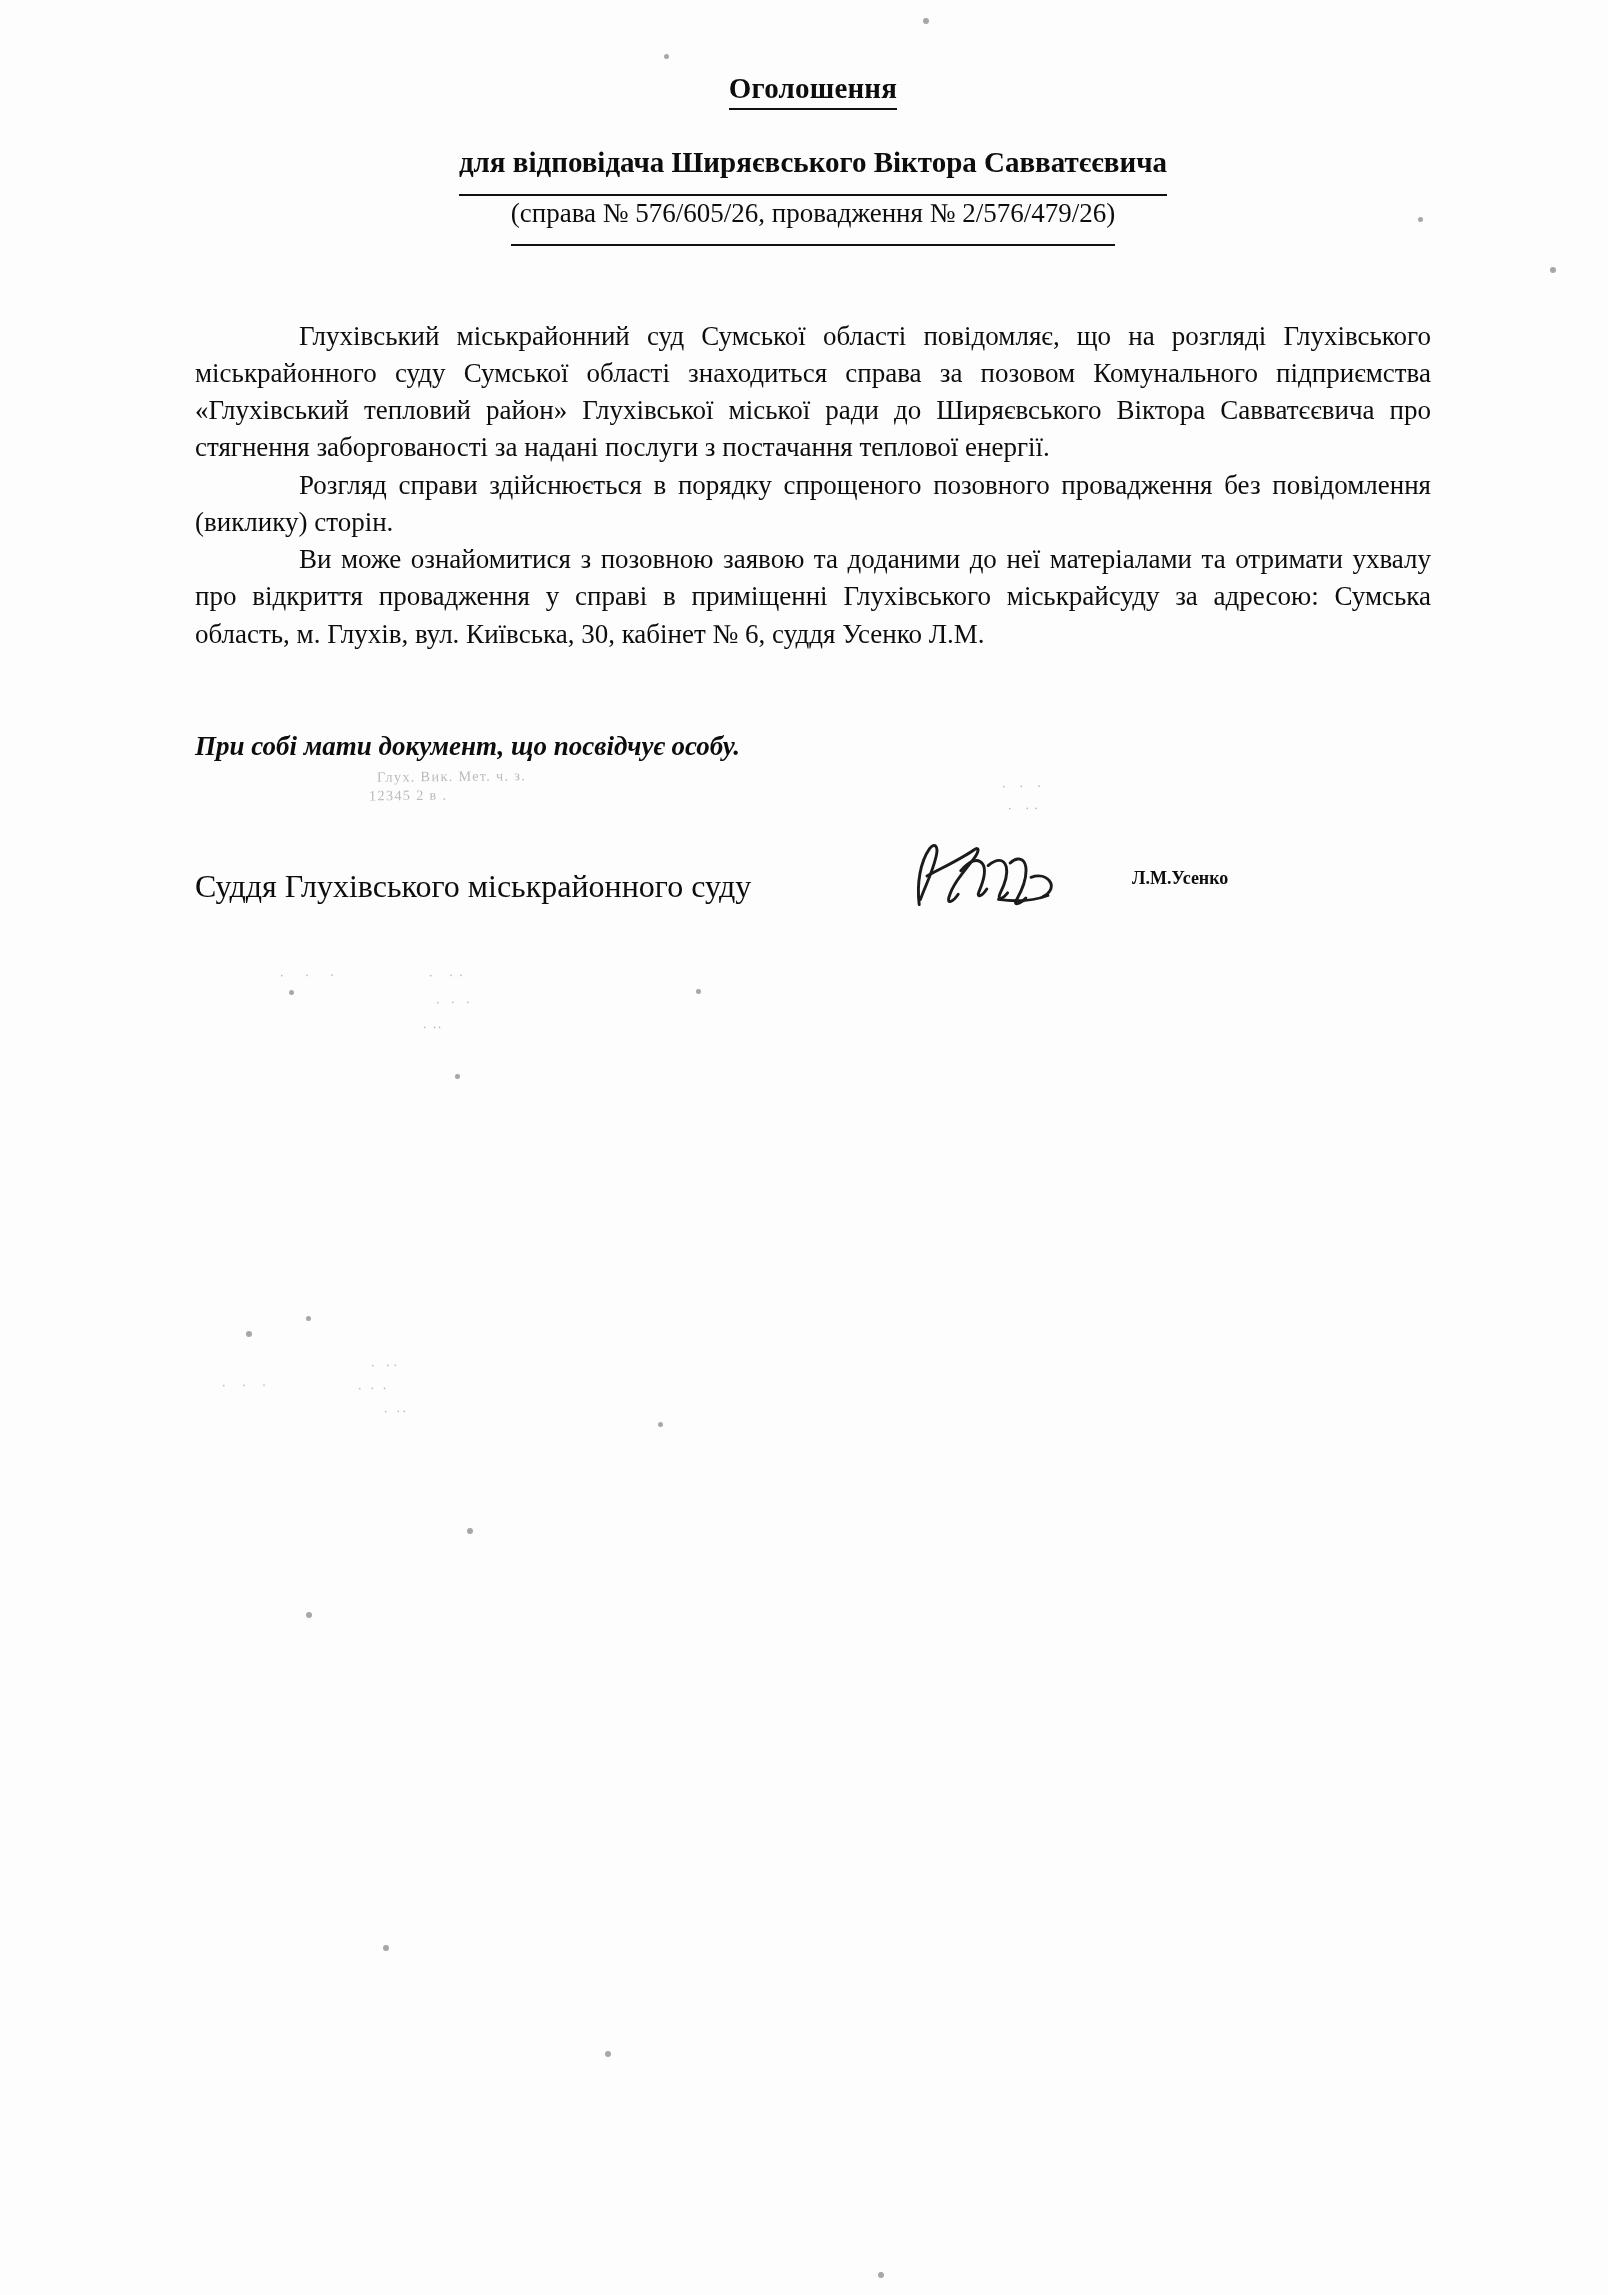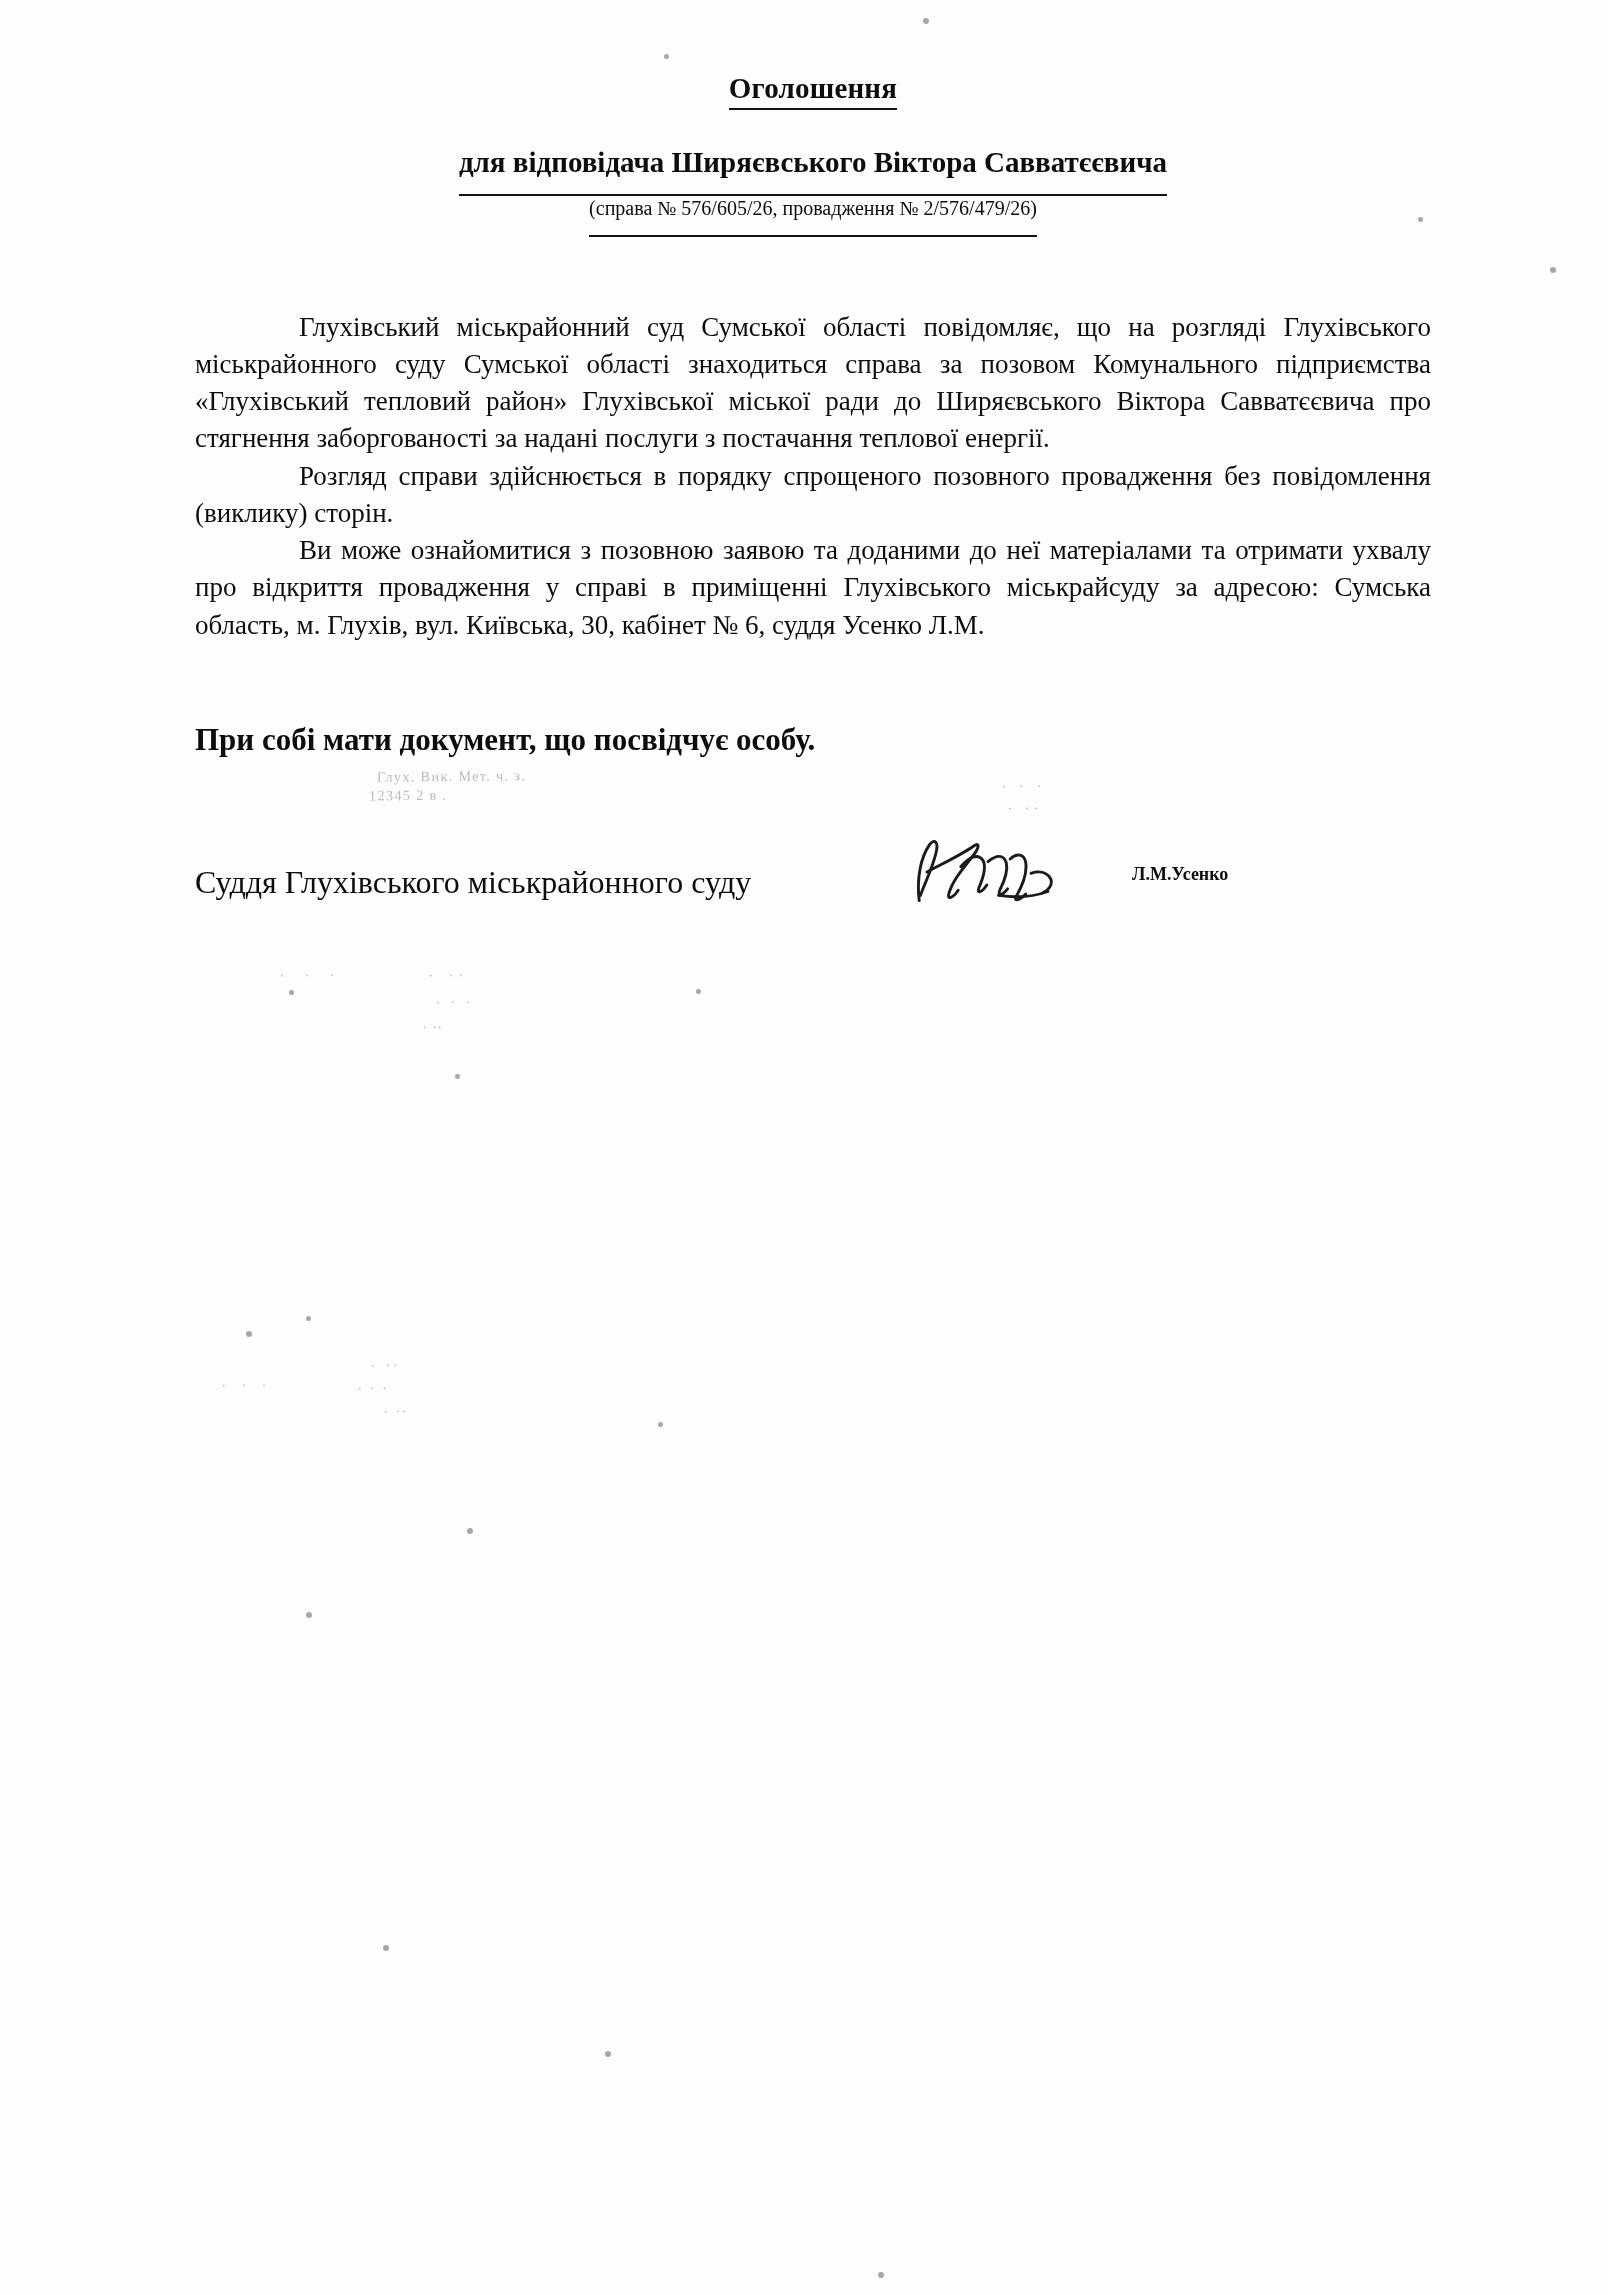--- a/index.html
+++ b/index.html
@@ -57,40 +57,41 @@
     margin-top: 39px;
     line-height: 1.28;
   }
   .subtitle .u {
     border-bottom: 2px solid #111;
     padding-bottom: 13px;
     display: inline-block;
   }
   .subtitle-line2 {
     font-weight: normal;
-    font-size: 20px;
+    font-size: 27px;
   }
 
   .para {
     font-size: 27px;
     line-height: 1.38;
     text-align: justify;
     text-indent: 104px;
     margin: 0;
     hyphens: none;
   }
   .para.first {
     margin-top: 72px;
   }
 
   .note {
-    font-size: 31px;
+    font-size: 27px;
     font-weight: bold;
     margin-top: 78px;
     text-indent: 0;
+    font-style: italic;
   }
 
   .signature-row {
     margin-top: 101px;
     position: relative;
     height: 59px;
   }
   .sig-label {
     font-size: 32px;
     font-weight: normal;

